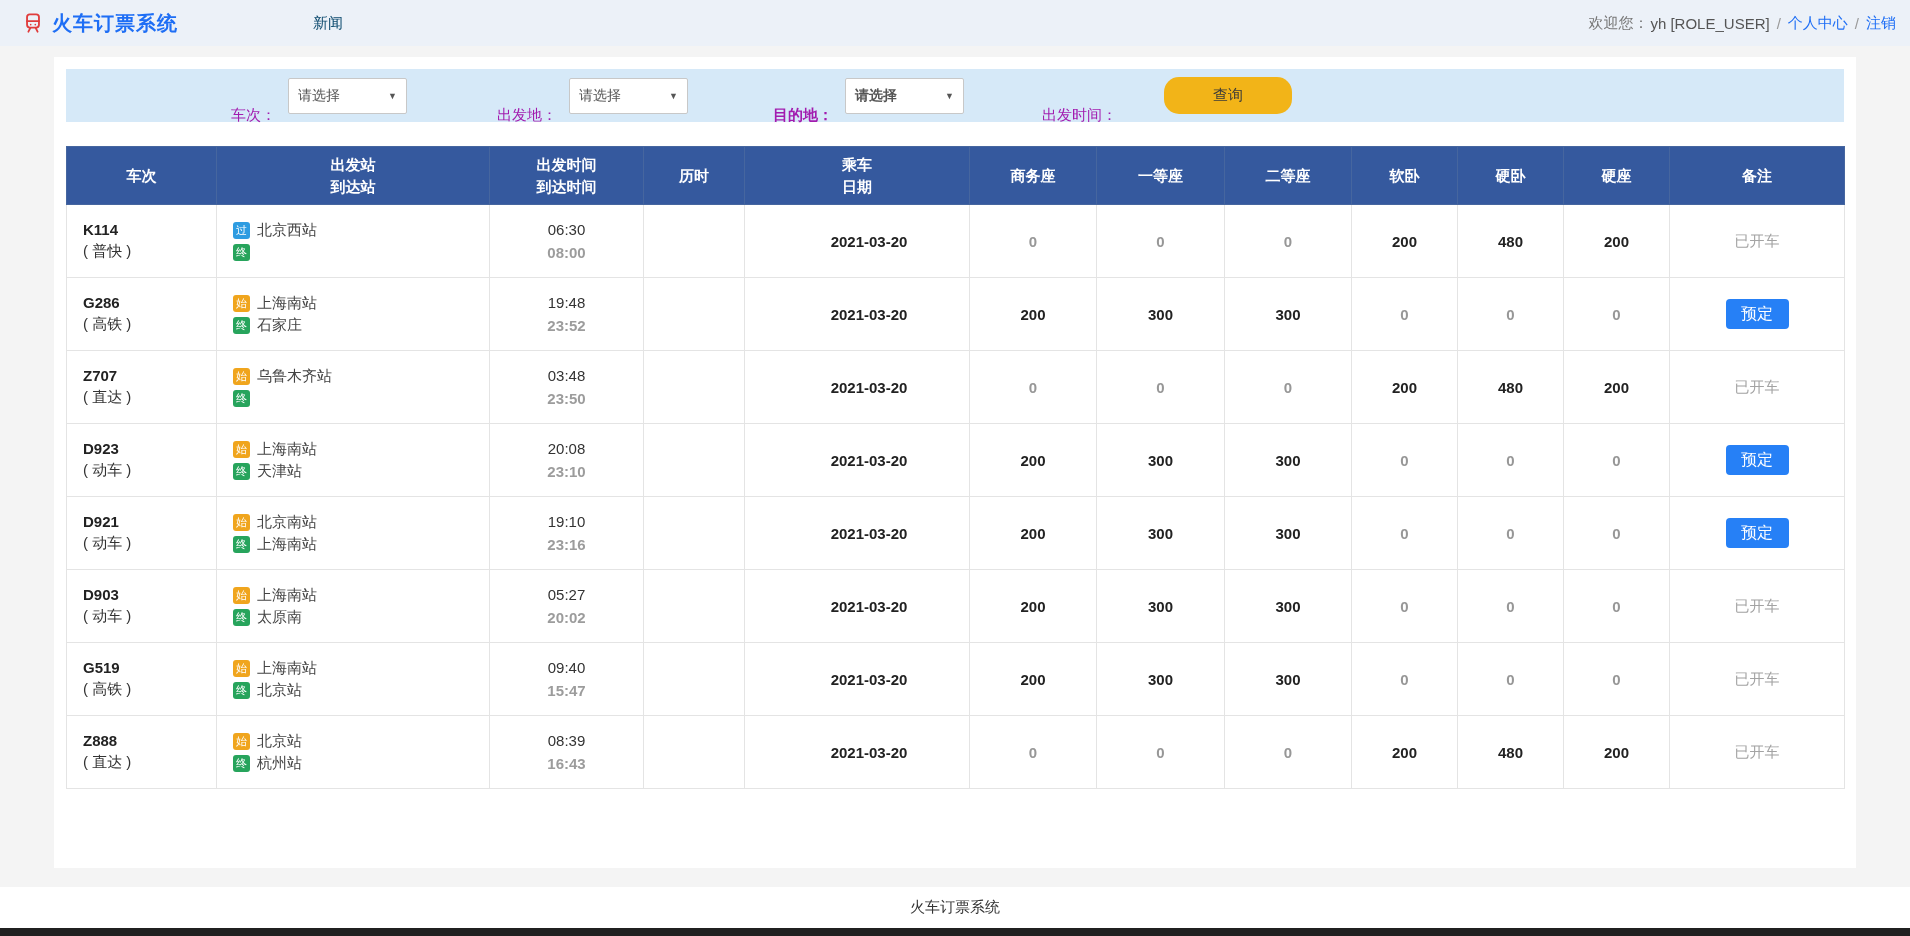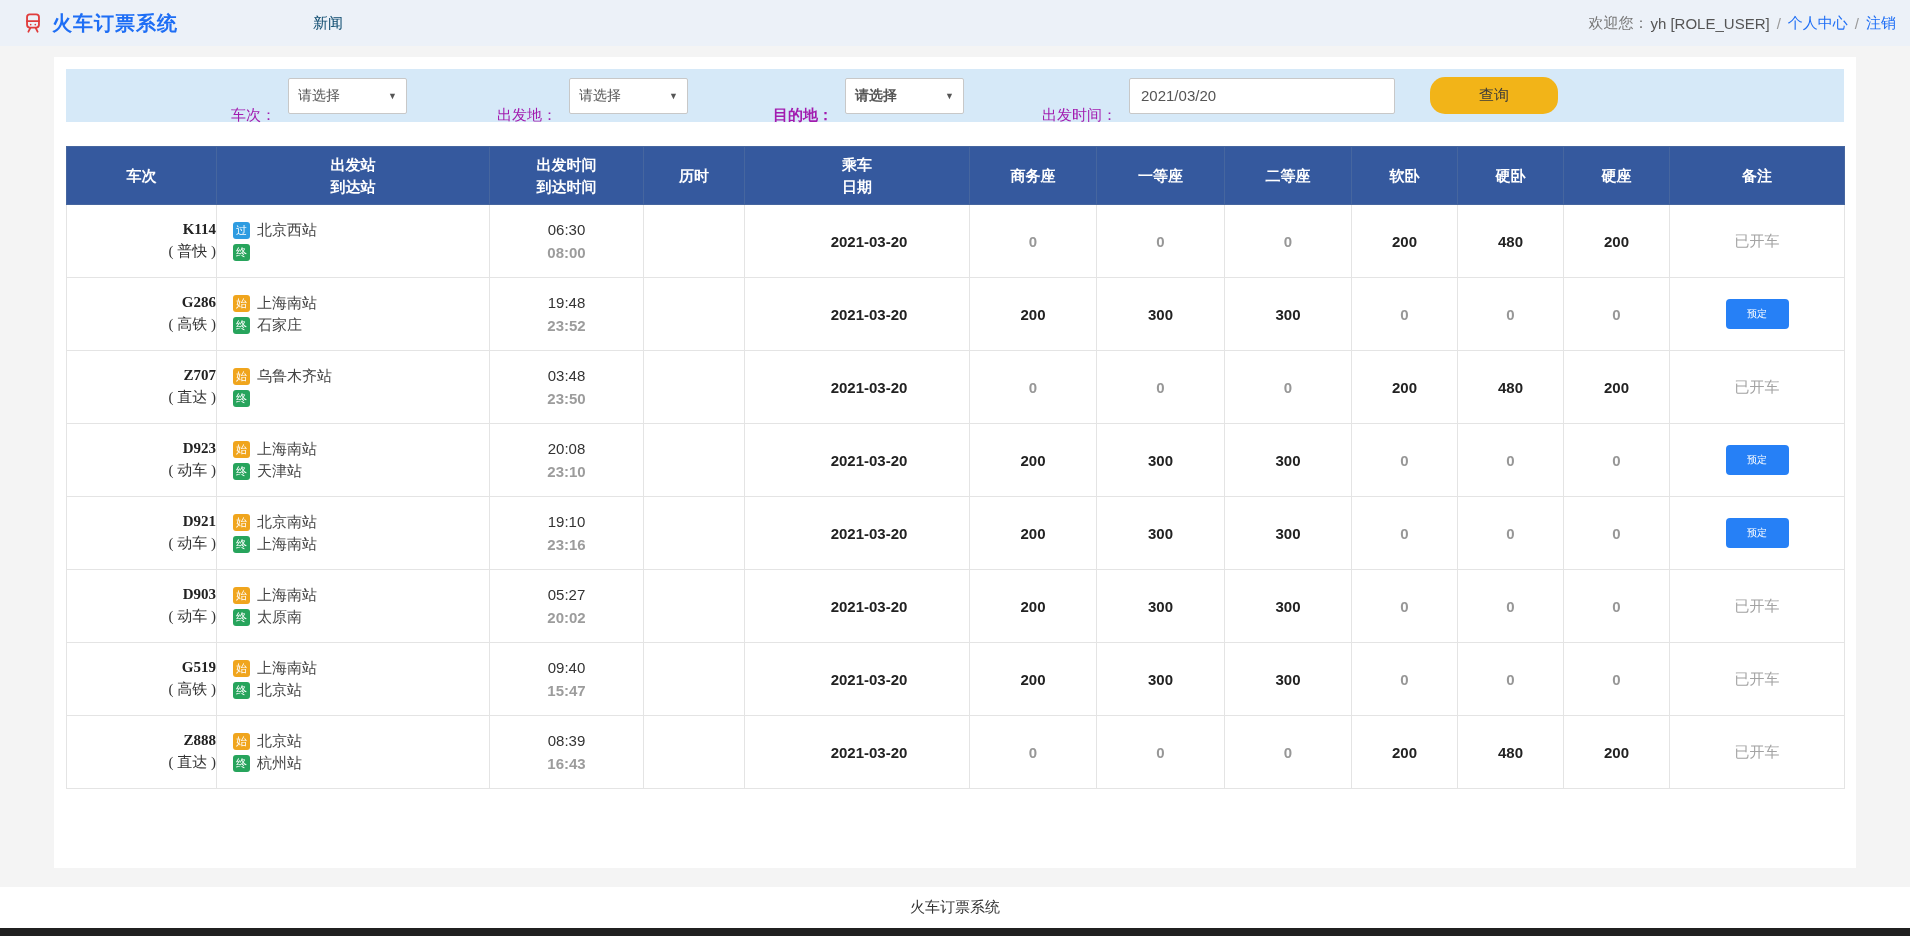--- a/index.html
+++ b/index.html
@@ -74,23 +74,23 @@
   }
   tbody td{
     border:1px solid #e4e4e4; background:#fff;
     height:73px; vertical-align:middle; text-align:center;
     font-size:15px;
   }
   .co1{width:150px}.co2{width:273px}.co3{width:154px}.co4{width:101px}.co5{width:225px}
   .co6{width:127px}.co7{width:128px}.co8{width:127px}.co9{width:106px}.co10{width:106px}
   .co11{width:106px}.co12{width:175px}
 
-  .c-train{ text-align:right; padding-left:0;font-family:Liberation Serif, serif; }
+  .c-train{ text-align:left; padding-left:16px; }
   .train-no{ font-weight:bold; color:#222; margin-bottom:4px; }
-  .train-type{ color:#333;margin-left:24px; }
+  .train-type{ color:#333; }
 
   .c-st{ text-align:left; padding-left:16px; }
   .st-line{ display:flex; align-items:center; margin:3px 0; min-height:18px; }
   .badge{
     display:inline-flex; align-items:center; justify-content:center;
     width:17px; height:17px; border-radius:3px;
     color:#fff; font-size:11px; margin-right:7px; flex:none;
   }
   .st-name{ color:#444; }
 
@@ -98,21 +98,21 @@
   .c-time .arr{ font-weight:bold; color:#9c9c9c; }
 
   .c-date{ font-weight:bold; color:#222;padding-left:24px; }
   .c-seat{ font-weight:bold; }
   .c-seat.zero{ color:#979797; }
   .c-seat.have{ color:#222; }
 
   .note-text{ color:#a3a3a3; font-size:15px; }
   .book-btn{
     width:63px; height:30px; background:#2680f6; color:#fff;
-    border:none; border-radius:4px; font-size:10px; cursor:pointer;
+    border:none; border-radius:4px; font-size:16px; cursor:pointer;
     font-family:"Liberation Sans","DejaVu Sans",sans-serif;
   }
 
   
   .footer-bar{
     margin-top:19px; height:41px; background:#fff;
     display:flex; align-items:center; justify-content:center;
     font-size:15px; color:#333;
   }
   .bottom-bar{ height:8px; background:#202020; }
@@ -164,21 +164,20 @@
     </div>
     <div class="field m3">
       <label>目的地：</label>
       <div class="select">
         <span>请选择</span>
         <span class="caret">▼</span>
       </div>
     </div>
     <div class="field">
       <label>出发时间：</label>
-      <input class="date-input" type="text" value="2021/03/20" style="">
     </div>
     <button class="search-btn">查询</button>
   </div>
 
   <table>
     <colgroup>
       <col class="co1">
         <col class="co2">
         <col class="co3">
         <col class="co4">

